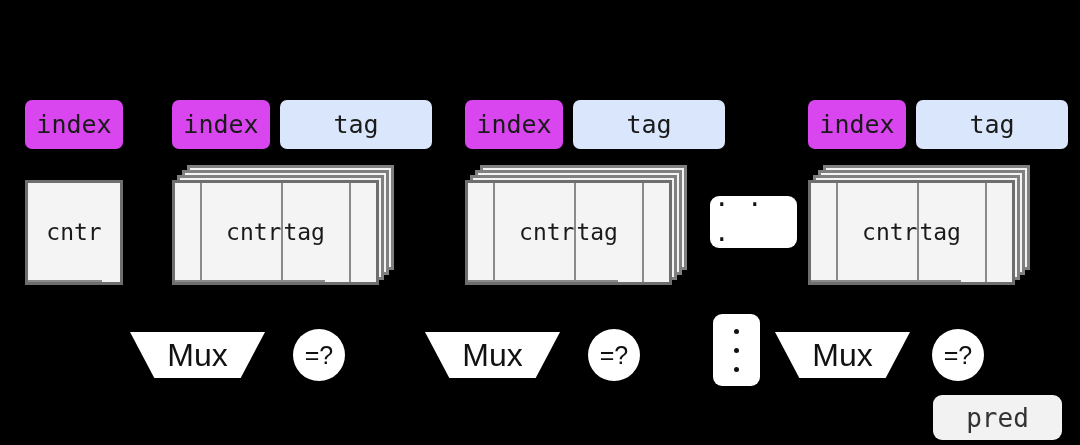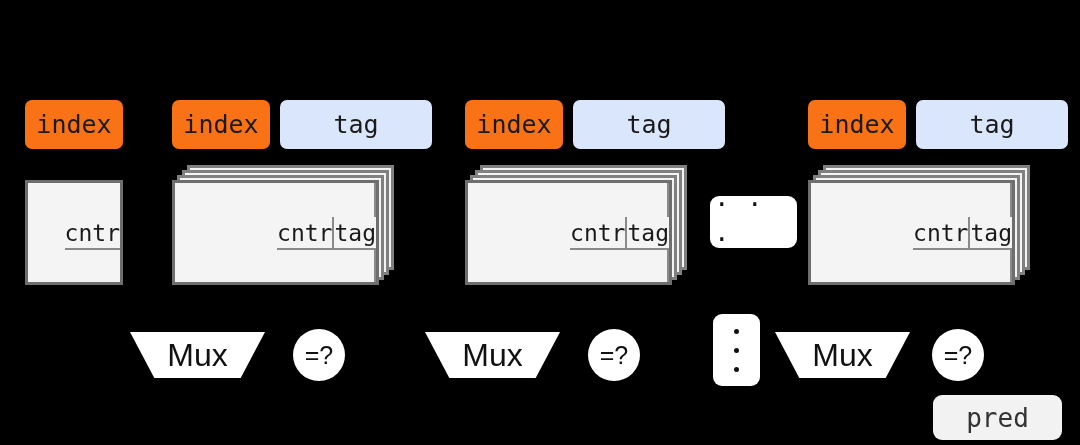--- a/index.html
+++ b/index.html
@@ -23,41 +23,40 @@
     display: flex;
     align-items: center;
     justify-content: center;
     font-family: "DejaVu Sans Mono", monospace;
     font-size: 25px;
     color: #1a1a1a;
     letter-spacing: 0px;
     box-sizing: border-box;
     height: 49px;
   }
-  .chip.index { background: #f97316; }
+  .chip.index { background: #d946ef; }
   .chip.tag   { background: #d9e6fb; }
 
   
   .tablewrap { position: absolute; }
   .layer {
     position: absolute;
     background: #f4f4f4;
     border: 3px solid #808080;
     box-sizing: border-box;
   }
   .tbl {
     position: absolute;
     left: 0;
     top: 0;
     background: #f4f4f4;
     border: 3px solid #6e6e6e;
     box-sizing: border-box;
     display: flex;
-    flex-direction: column;
-    align-items: flex-end;
+    flex-direction: row;
   }
   .trow {
     flex: 1 1 0;
     display: flex;
     border-bottom: 2px solid #8a8a8a;
     box-sizing: border-box;
   }
   .trow:last-child { border-bottom: none; }
   .tcell {
     flex: 1 1 0;

